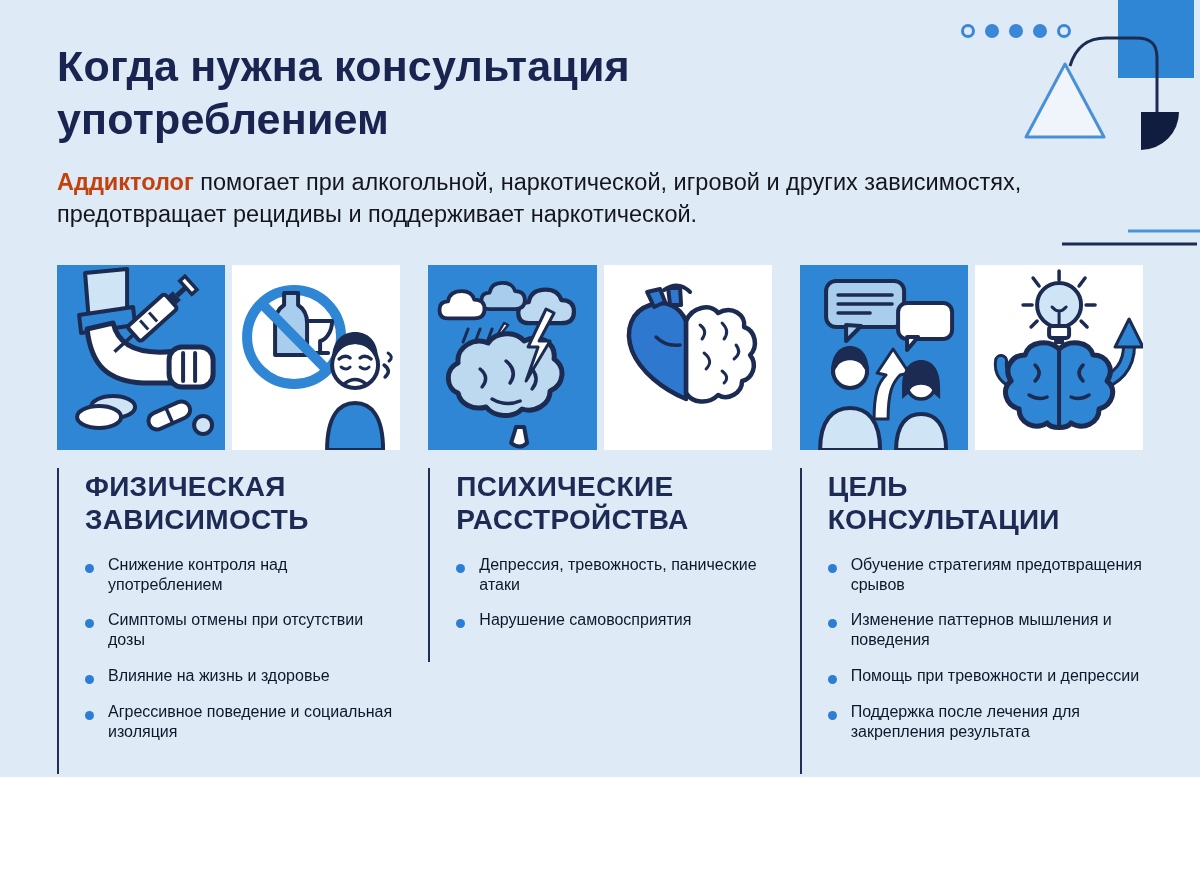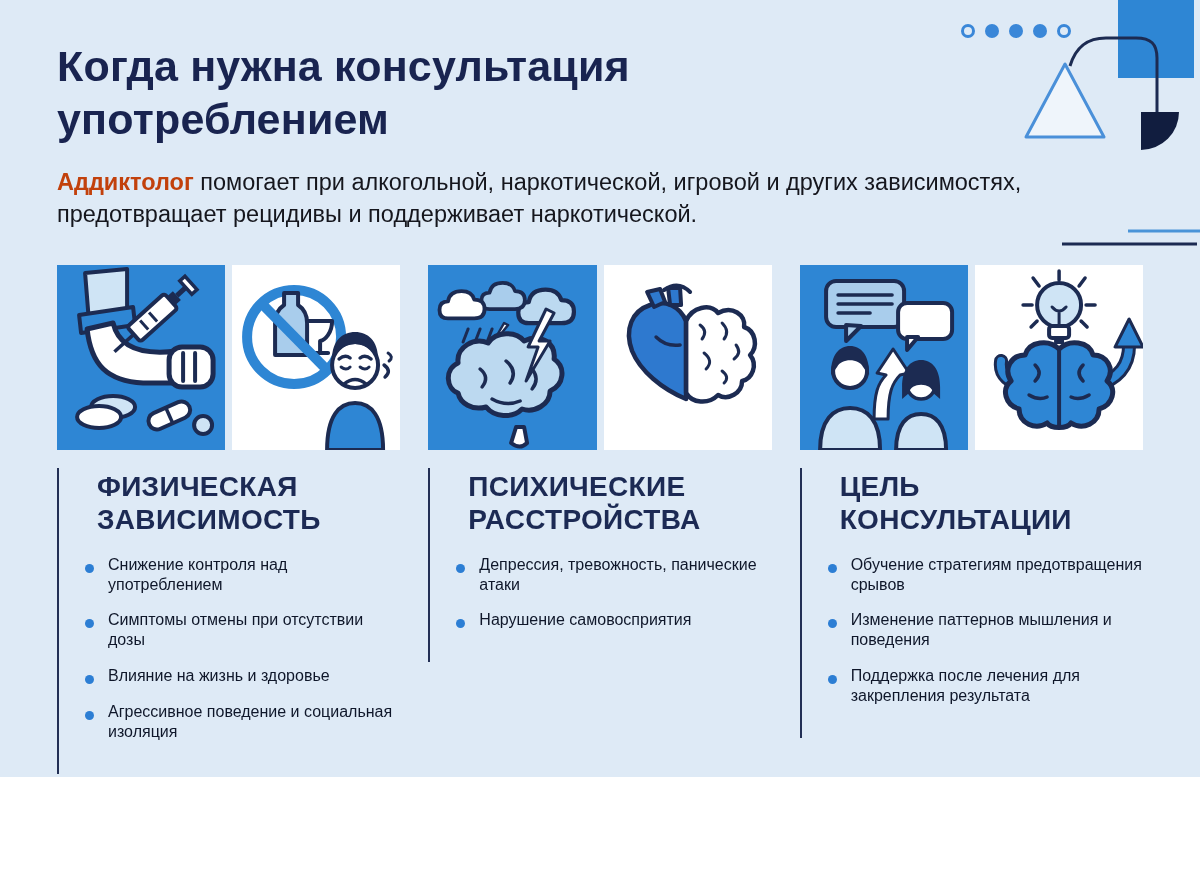--- a/index.html
+++ b/index.html
@@ -21,21 +21,21 @@
   .intro b{color:#c2410c;}
 
   
   .columns{display:grid;grid-template-columns:repeat(3,1fr);gap:28px;margin:34px 57px 0 57px;}
   .tiles{display:flex;gap:7px;}
   .tile{flex:1;height:185px;overflow:hidden;}
   .tile.blue{background:#2e86d4;}
   .tile.white{background:#ffffff;}
   .tile svg{display:block;width:100%;height:100%;}
   .content{margin-top:18px;border-left:2.5px solid #222f55;padding:2px 0 16px 26px;}
-  .content h2{margin:0 0 18px 12px;font-size:28px;line-height:1.2;font-weight:bold;color:#1c2a54;letter-spacing:.3px;text-transform:uppercase;}
+  .content h2{margin:0 0 18px 0;font-size:28px;line-height:1.2;font-weight:bold;color:#1c2a54;letter-spacing:.3px;text-transform:uppercase;}
   .content ul{list-style:none;margin:0;padding:0;}
   .content li{display:flex;gap:14px;margin-bottom:16px;font-size:16px;line-height:1.24;color:#0f172a;}
   .content .dot{flex:0 0 auto;width:9px;height:9px;border-radius:50%;background:#2c7ed4;margin-top:9px;}
 
   
   .logo{position:absolute;left:42px;top:829px;font-size:47px;font-weight:bold;letter-spacing:1px;
         background:linear-gradient(115deg,#2a6fc4 0%,#123f8a 22%,#2f8fd9 45%,#6db8ec 60%,#1d66b8 80%,#2f8fd9 100%);
         -webkit-background-clip:text;background-clip:text;color:transparent;}
 </style>
 </head>
@@ -250,20 +250,24 @@
           <li>
               <span class="dot"></span>
               <span>Обучение стратегиям предотвращения срывов</span>
             </li>
           <li>
               <span class="dot"></span>
               <span>Изменение паттернов мышления и поведения</span>
             </li>
           <li>
               <span class="dot"></span>
+              <span>Помощь при тревожности и депрессии</span>
+            </li>
+          <li>
+              <span class="dot"></span>
               <span>Поддержка после лечения для закрепления результата</span>
             </li>
         </ul>
       </div>
     </section>
 
   </main>
 
   <div class="logo">НЕО+</div>
 

